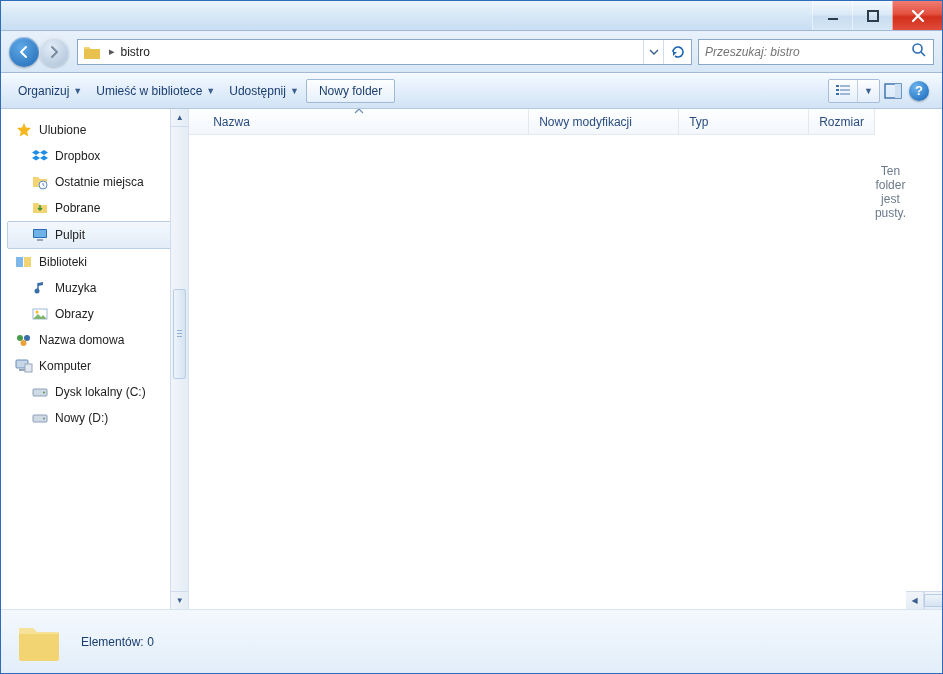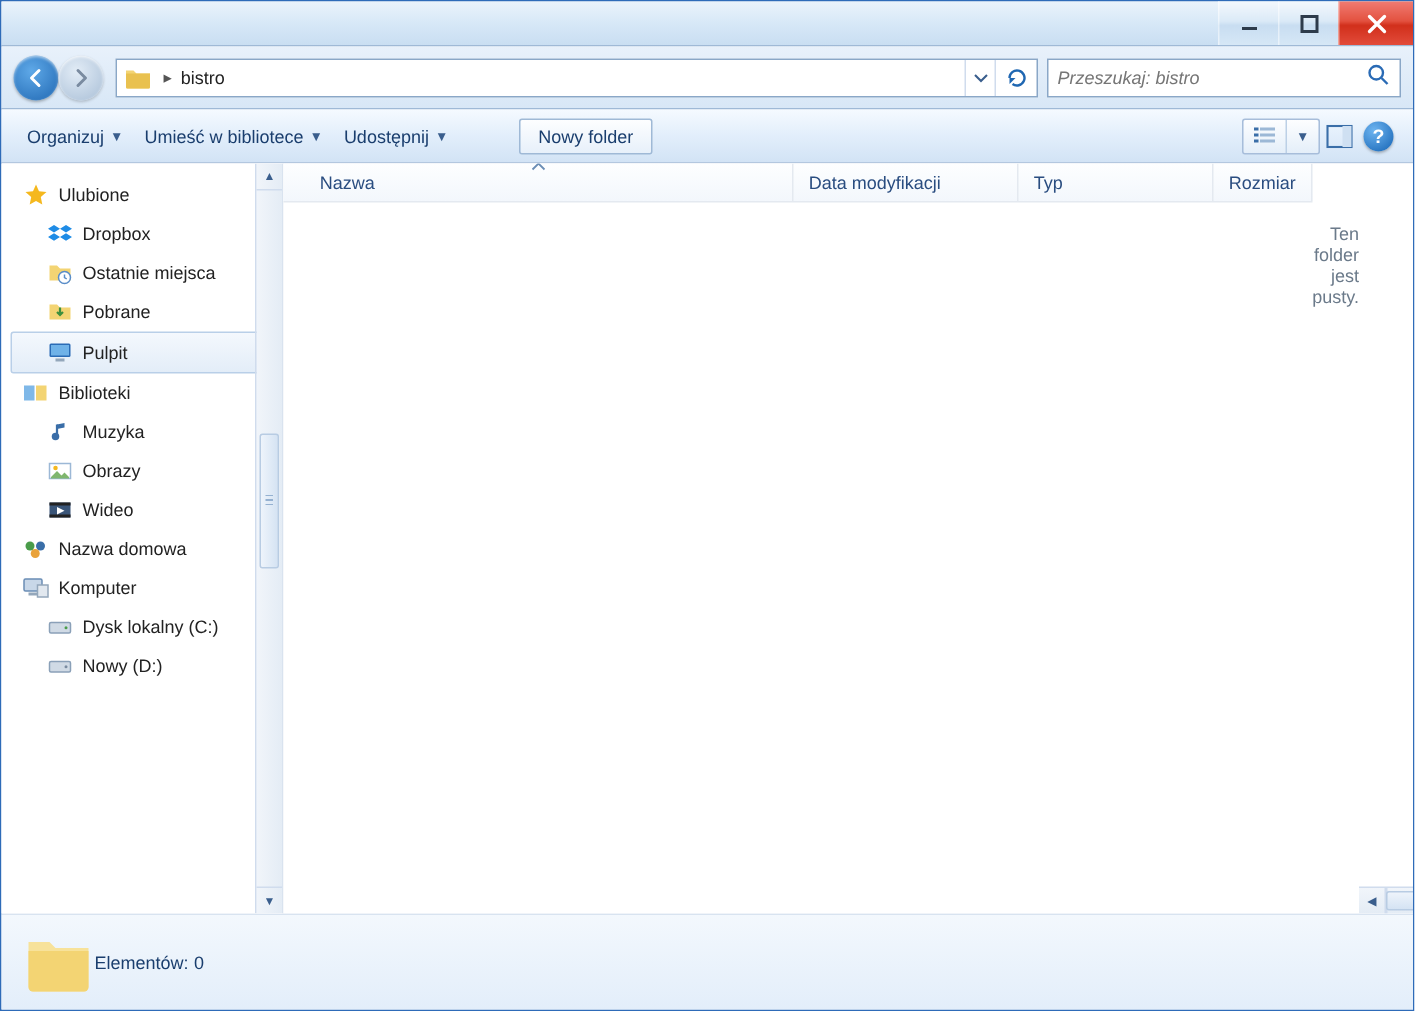--- a/index.html
+++ b/index.html
@@ -86,21 +86,21 @@
   background: linear-gradient(to bottom, #f5faff 0%, #e2eefb 50%, #d2e3f5 100%);
   border-bottom: 1px solid #b3c7df;
   display: flex; align-items: center; padding: 0 10px; 
 }
 .toolbar .tbtn {
   color: #1a3e6e; padding: 4px 6px; display: flex; align-items: center; gap: 4px;
   border: 1px solid transparent; border-radius: 2px;
 }
 .toolbar .tbtn.raised {
   background: linear-gradient(to bottom, #fdfeff, #e7f0fa);
-  border: 1px solid #9fb9d6; padding: 4px 12px; margin-left: 40px;
+  border: 1px solid #9fb9d6; padding: 4px 12px;
 }
 .toolbar .tspacer { flex: 1; }
 .toolbar .icobtn { width: 26px; height: 24px; display:flex; align-items:center; justify-content:center; border-radius:2px; }
 .viewbtn {
   display: flex; align-items: center; border: 1px solid #a7bdda; border-radius: 2px;
   background: linear-gradient(to bottom, #fdfeff, #e4eef9); height: 24px;
 }
 .viewbtn .part { padding: 0 6px; display:flex; align-items:center; height:100%; }
 .viewbtn .part + .part { border-left: 1px solid #bcd0e6; }
 .help-circle {
@@ -155,42 +155,42 @@
   border-right: 1px solid #e4e9f0;
 }
 .colh.name { width: 340px; padding-left: 24px; }
 .colh.date { width: 150px; }
 .colh.type { width: 130px; }
 .colh.size { flex: 1; }
 .sort-ind { width:100%; display:flex; justify-content:center; position:absolute; top:-1px; left:0; }
 .sort-ind svg { width: 10px; height: 6px; }
 .colh.name { position: relative; }
 
-.emptymsg { text-align: right; color: #6b7a8a; margin-top: 40px; }
+.emptymsg { text-align: center; color: #6b7a8a; margin-top: 55px; }
 
 .hscroll {
   height: 18px; background: linear-gradient(to bottom, #f1f5fa, #e4ecf5);
   border-top: 1px solid #d0dced; display:flex; align-items:stretch; margin-top:auto;
 }
 .hs-arrow { width: 18px; display:flex; align-items:center; justify-content:center; border-right:1px solid #d0dced; }
 .hs-arrow.right { border-right:none; border-left:1px solid #d0dced; margin-left:auto; }
 .hs-track { flex:1; position:relative; }
 .hs-thumb { position:absolute; top:2px; bottom:2px; left: 40%; width: 120px;
   background: linear-gradient(to bottom, #eef4fb, #d5e3f3);
   border:1px solid #b8cce3; border-radius:2px;
 }
 .hs-thumb .grip { position:absolute; top:2px; bottom:2px; left:50%; width:10px; transform:translateX(-50%);
   background: repeating-linear-gradient(to right, #95b1d1 0 1px, transparent 1px 3px);
 }
 
 
 .statusbar {
   height: 64px; border-top: 1px solid #d8e3f0;
   background: linear-gradient(to bottom, #f3f8fd, #e3eefa);
-  display: flex; align-items: center; padding: 0 14px; 
+  display: flex; align-items: center; padding: 0 14px; gap: 18px;
 }
 .statusbar .bigfolder { width: 48px; height: 48px; }
 .statusbar .stattxt { color: #1a3e6e; font-size: 13px; }
 
 .chev { font-size: 9px; color: #3a5e8d; }
 .tri { font-size: 8px; color: #3a5e8d; }
 
 
 .star { fill: #f5b81e; }
 .foldercol { fill: #f3d473; }
@@ -388,31 +388,20 @@
           <div class="navitem child">
             <span class="nico">
               <svg width="16" height="16" viewBox="0 0 16 16">
                   <rect x="1" y="3" width="14" height="10" fill="#fff" stroke="#9cb8d6"></rect>
                   <circle cx="5" cy="6" r="1.5" fill="#f5b81e"></circle>
                   <path d="M2 12 l4 -4 3 3 2 -2 3 3 v1 h-12z" fill="#7fb66e"></path>
                 </svg>
             </span>
             <span>Obrazy</span>
           </div>
-          <div class="navitem child">
-            <span class="nico">
-              <svg width="16" height="16" viewBox="0 0 16 16">
-                  <rect x="1" y="3" width="14" height="10" fill="#3a5578"></rect>
-                  <rect x="1" y="3" width="14" height="2" fill="#222"></rect>
-                  <rect x="1" y="11" width="14" height="2" fill="#222"></rect>
-                  <path d="M6 6 l5 2.5 -5 2.5z" fill="#fff"></path>
-                </svg>
-            </span>
-            <span>Wideo</span>
-          </div>
         </div>
 
         <div class="navgroup">
           <div class="navitem">
             <span class="nico">
               <svg width="18" height="16" viewBox="0 0 18 16">
                   <circle cx="5" cy="6" r="3" fill="#4a9c4a"></circle>
                   <circle cx="12" cy="6" r="3" fill="#3a6ea8"></circle>
                   <circle cx="8.5" cy="11" r="3" fill="#e9a23a"></circle>
                 </svg>
@@ -470,21 +459,21 @@
       <div class="colheaders">
         <div class="colh name">
           <div class="sort-ind">
             <svg viewBox="0 0 10 6">
                 <path d="M1 5 L5 1 L9 5" stroke="#6a8db5" stroke-width="1.2" fill="none"></path>
               </svg>
           </div>
           <span>Nazwa</span>
         </div>
         <div class="colh date">
-          <span>Data modyfikacji</span>
+          <span>Nowy modyfikacji</span>
         </div>
         <div class="colh type">
           <span>Typ</span>
         </div>
         <div class="colh size">
           <span>Rozmiar</span>
         </div>
       </div>
 
       <div class="emptymsg">Ten folder jest pusty.</div>

